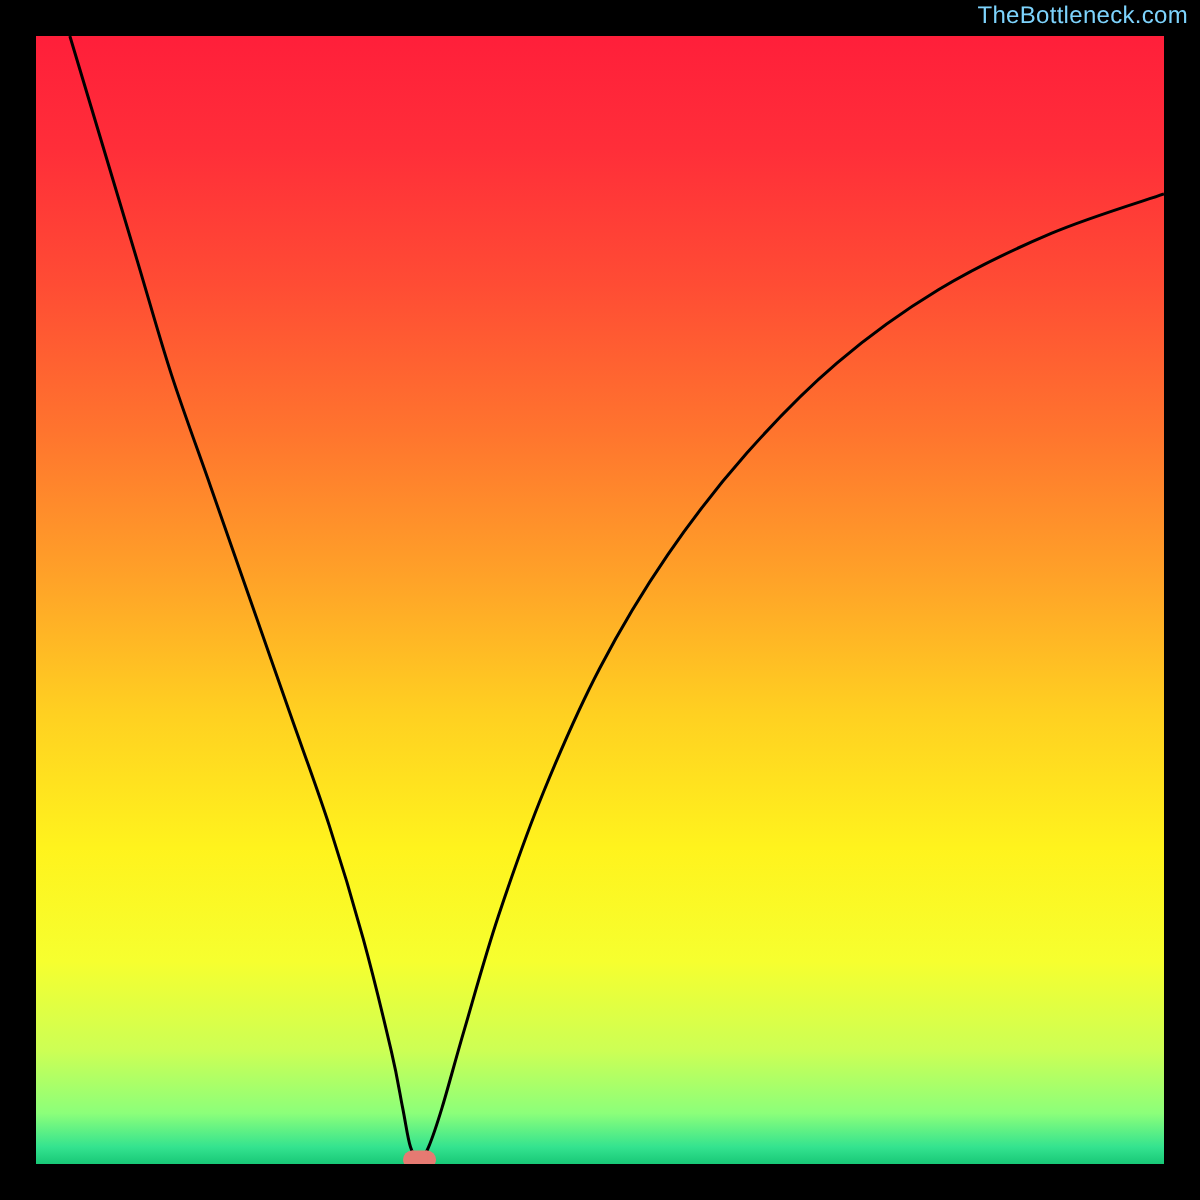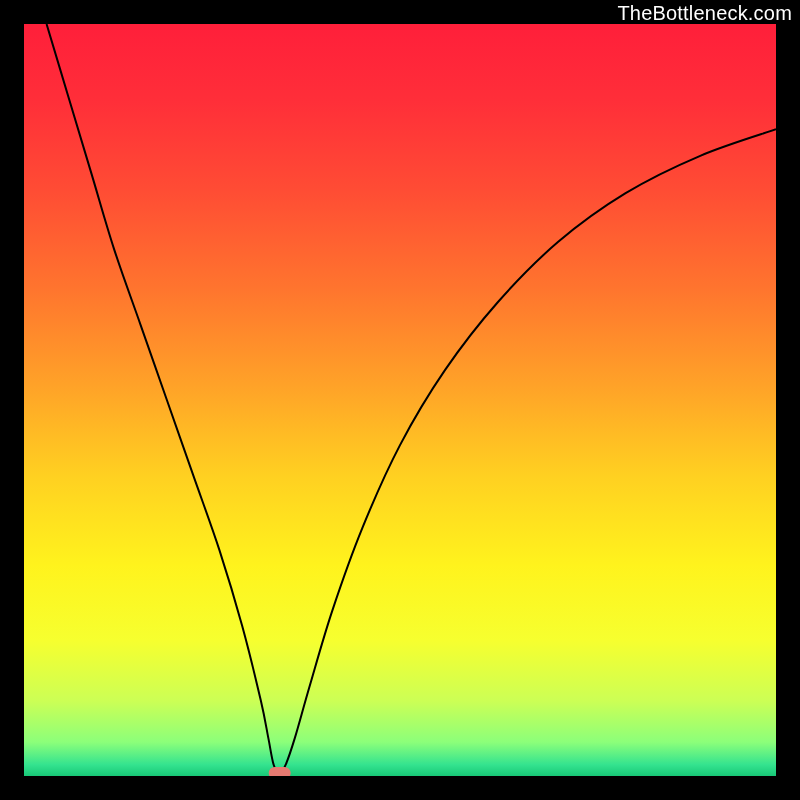--- a/index.html
+++ b/index.html
@@ -16,22 +16,22 @@
     left: 24px;
     top: 24px;
     width: 752px;
     height: 752px;
     box-sizing: border-box;
   }
   .watermark {
     position: absolute;
     top: 2px;
     right: 8px;
-    color: #ffffff;
-    font-size: 20px;
+    color: #7dd3fc;
+    font-size: 16px;
     font-weight: 400;
     letter-spacing: 0.2px;
     user-select: none;
   }
   svg { display: block; }
 </style>
 </head>
 <body>
 
 <div class="watermark">TheBottleneck.com</div>

